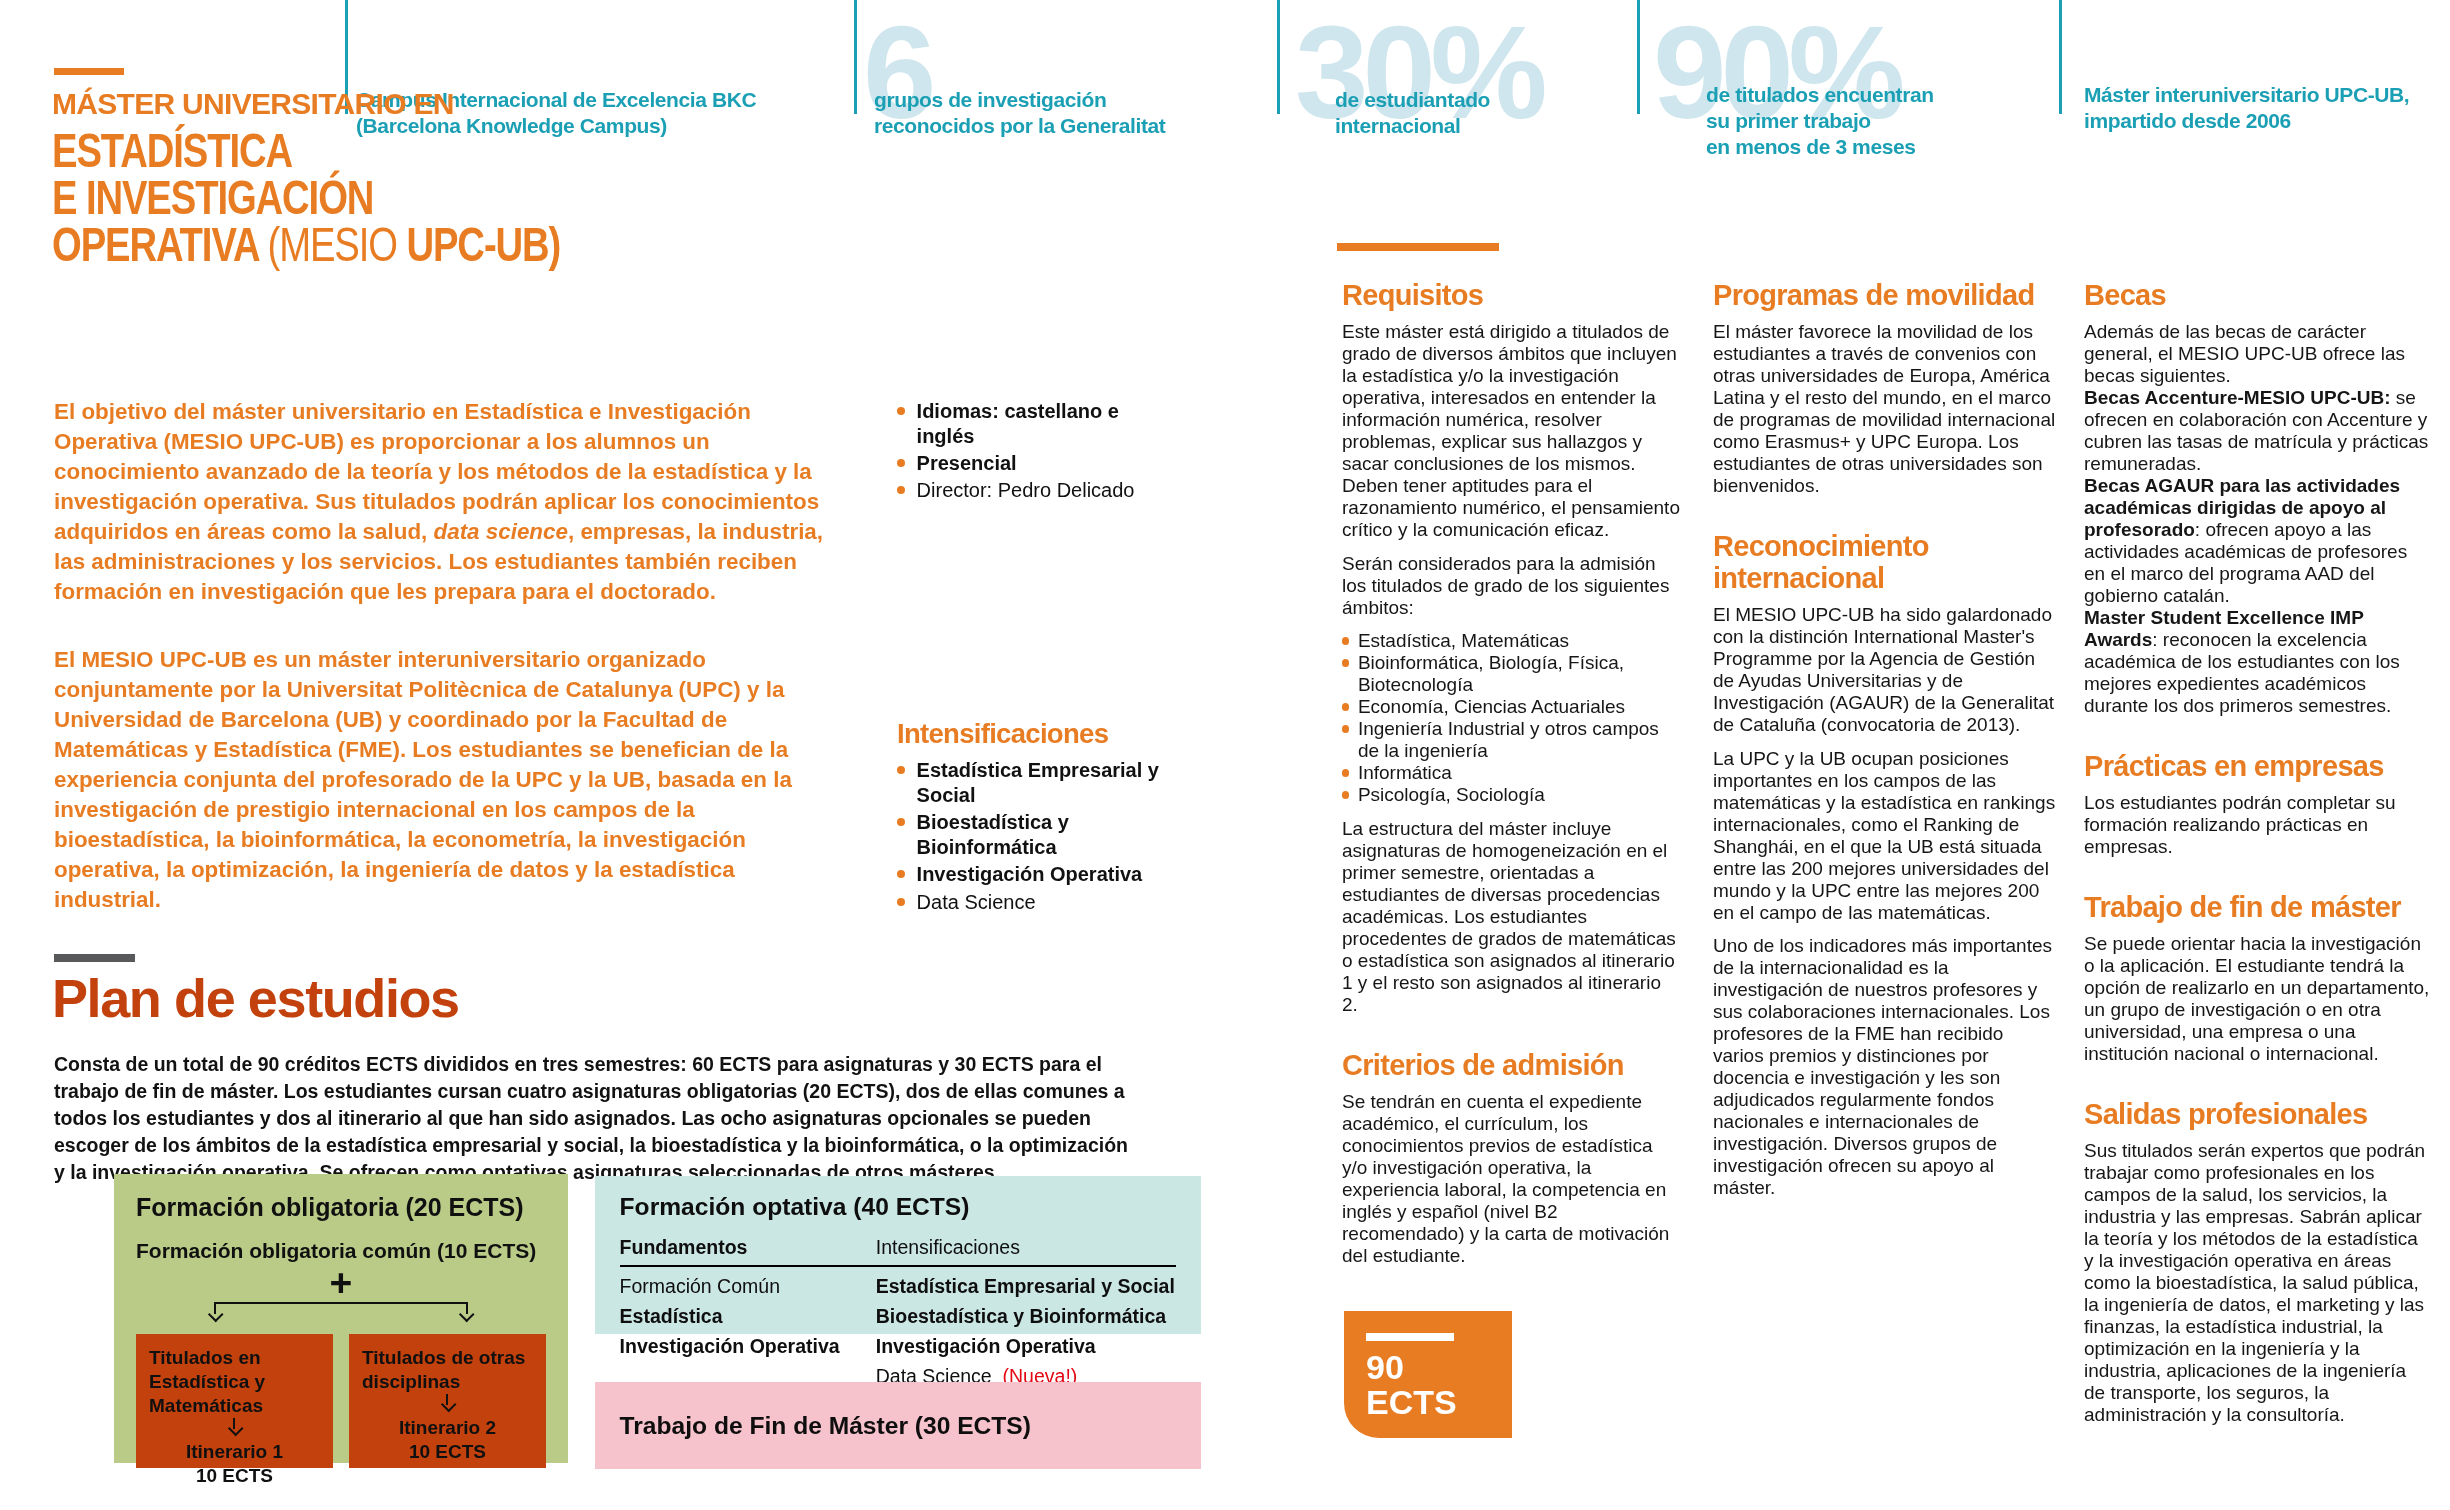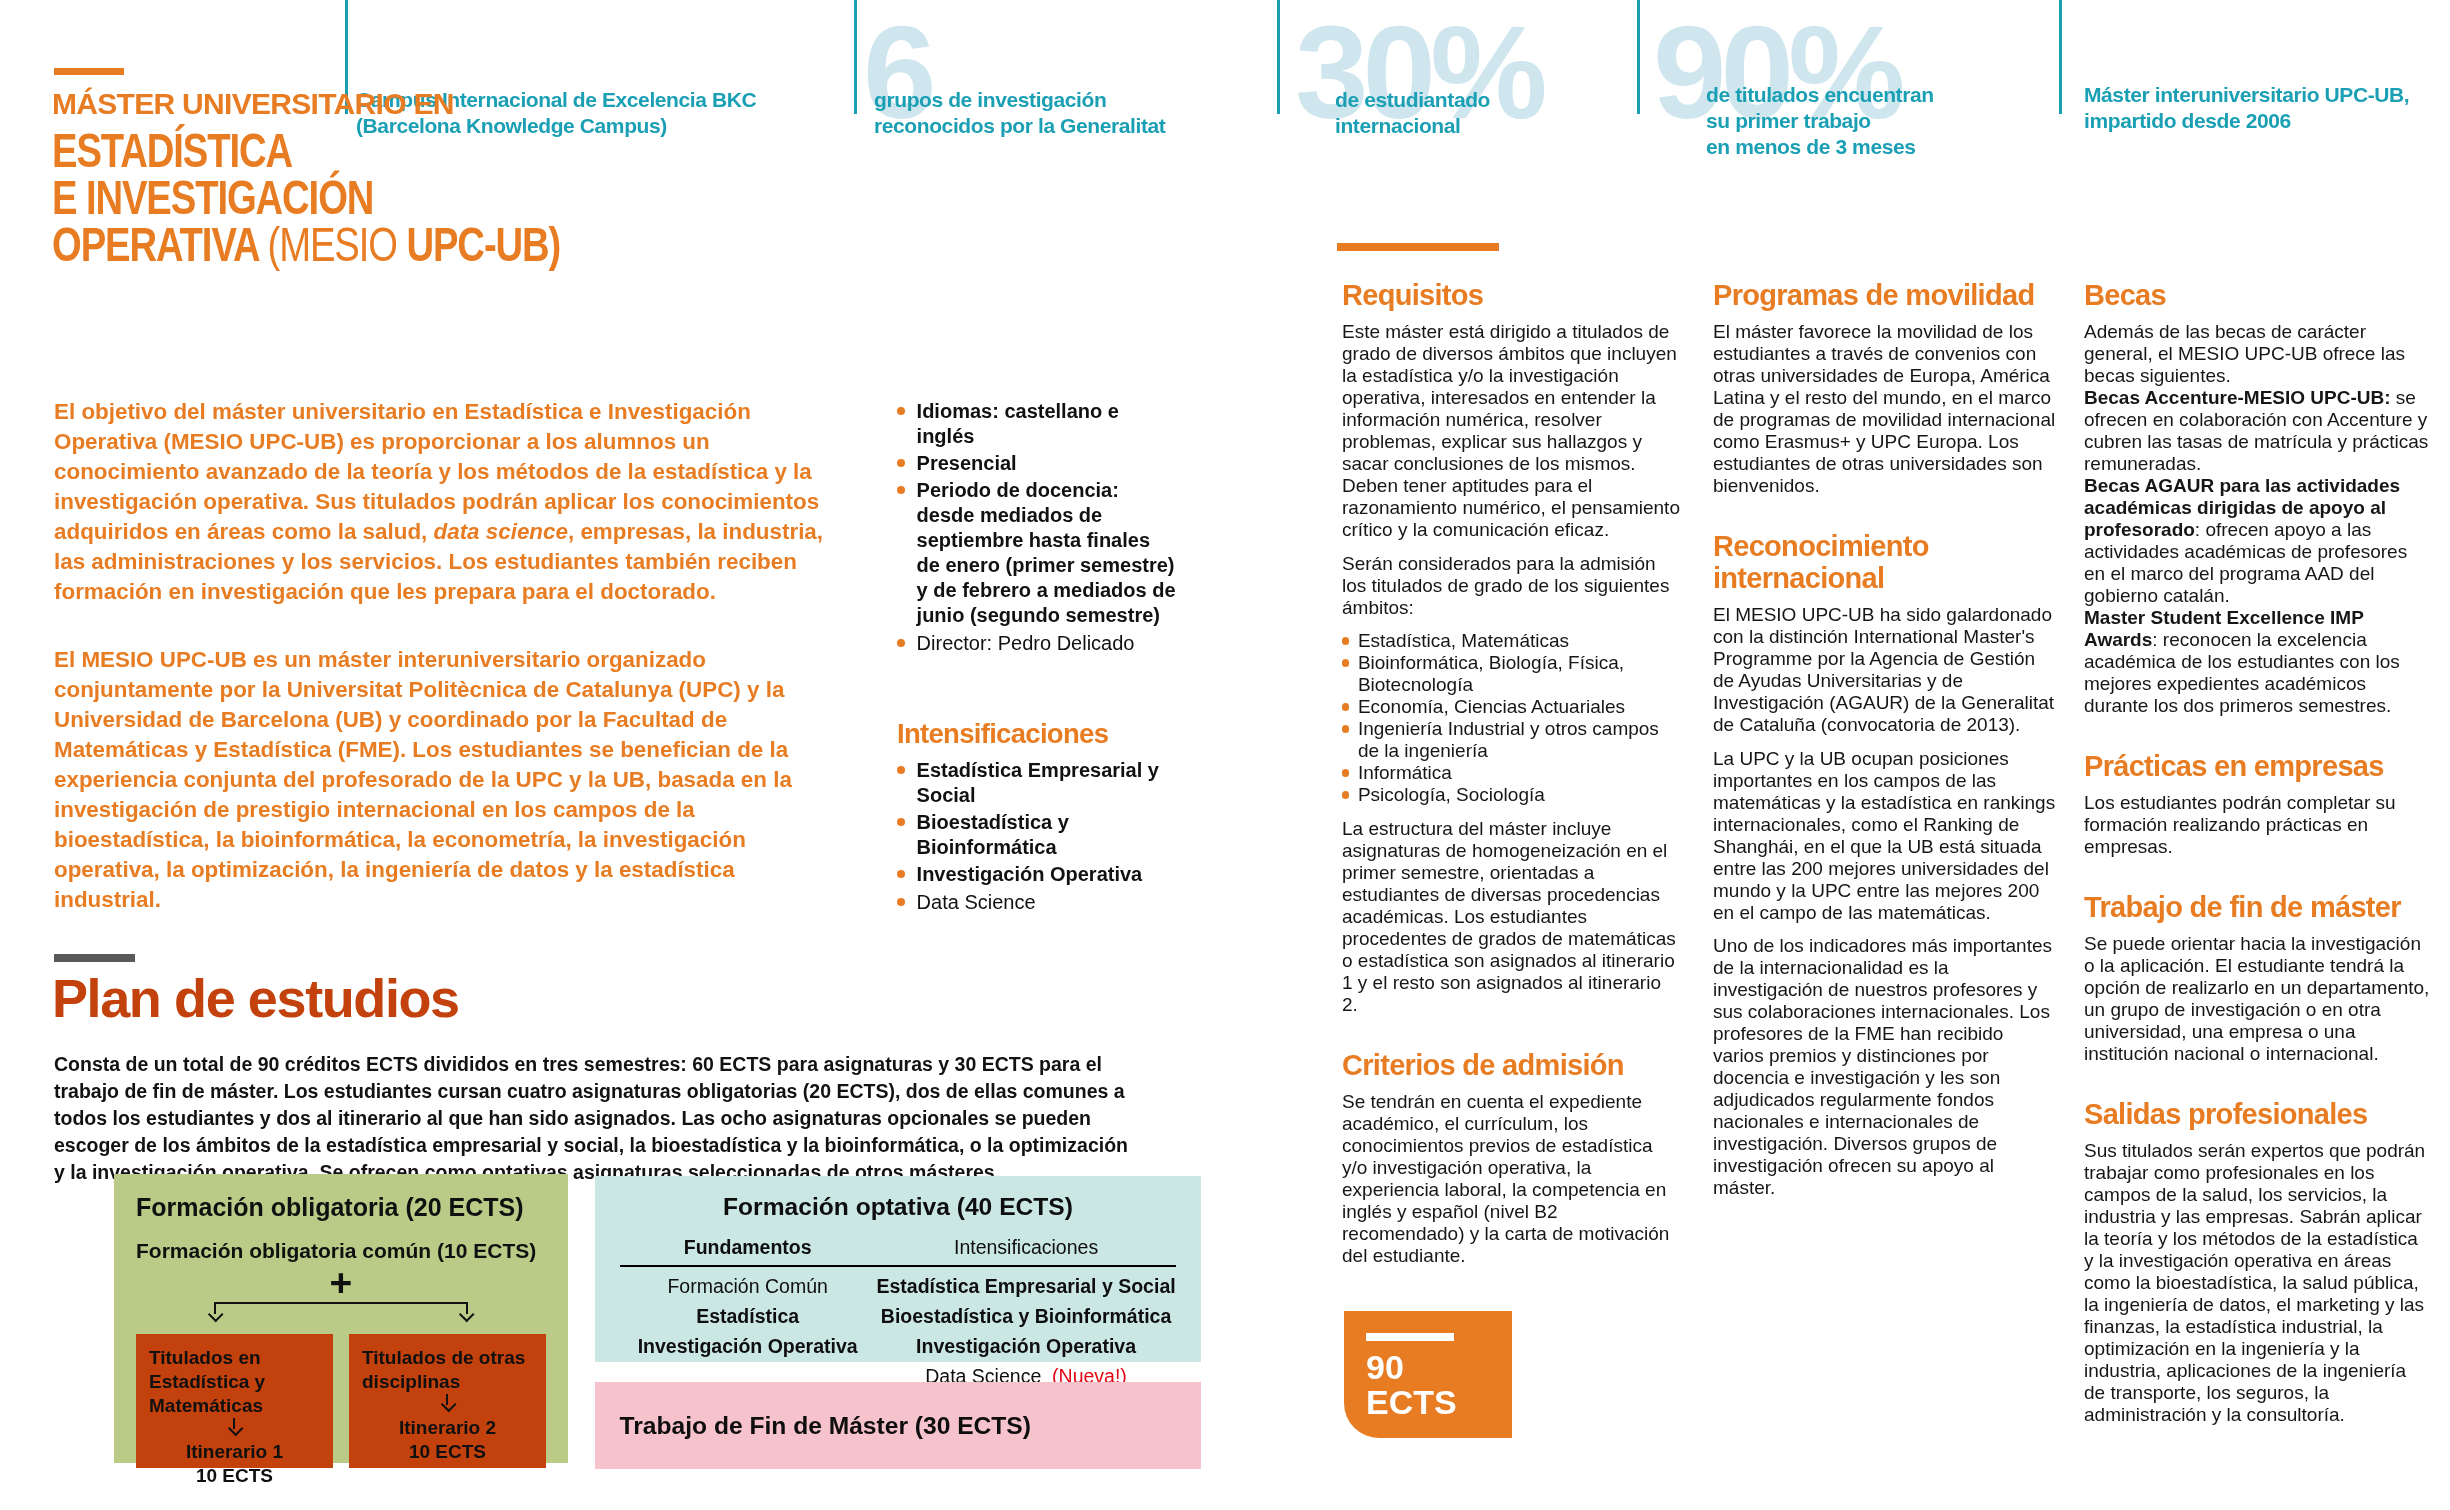--- a/index.html
+++ b/index.html
@@ -35,21 +35,21 @@
   .gb-conn .h{position:absolute;left:80px;right:80px;top:0;border-top:2.2px solid #111;}
   .gb-conn .stem{position:absolute;top:0;width:2.2px;height:11.6px;background:#111;}
   .chev{position:absolute;width:9.4px;height:9.4px;border-right:2.2px solid #111;border-bottom:2.2px solid #111;transform:rotate(45deg);}
   .gb-row{display:flex;gap:16px;margin-top:2.9px;}
   .gb-box{flex:1;background:#c2410c;padding:11.6px 13px;box-sizing:border-box;height:134px;font-size:19px;font-weight:700;line-height:24px;}
   .gb-box .who{min-height:48px;}
   .mini{position:relative;height:22px;}
   .mini .stem{position:absolute;left:50%;top:0;width:2.2px;height:11.6px;background:#111;margin-left:-1.4px;}
   .mini .chev{left:50%;top:5.8px;margin-left:-5px;}
   .center{text-align:center;}
-  .tealbox{position:absolute;left:595px;top:1176px;width:606px;height:186px;background:#cbe7e4;padding:17.4px 24.6px;box-sizing:border-box;color:#0e0e0e;text-align:center;}
+  .tealbox{position:absolute;left:595px;top:1176px;width:606px;height:158px;background:#cbe7e4;padding:17.4px 24.6px;box-sizing:border-box;color:#0e0e0e;}
   .ob-title{font-size:24.6px;font-weight:700;}
   .ob-head{display:flex;margin-top:14.5px;font-size:19.5px;padding-bottom:5.8px;border-bottom:2.2px solid #000;}
   .ob-row{display:flex;margin-top:8px;font-size:19.5px;line-height:22px;}
   .ob-c1{width:46%;flex:none;}
   .ob-c2{flex:1;}
   .bold{font-weight:700;}
   .red{color:#e30613;}
   .pinkbox{position:absolute;left:595px;top:1382px;width:606px;height:87px;background:#f6c3cc;display:flex;align-items:center;padding-left:24.6px;box-sizing:border-box;font-size:24.6px;font-weight:700;color:#0e0e0e;}
   
   .col{position:absolute;top:279px;font-size:19px;line-height:22px;color:#161616;}
@@ -117,24 +117,20 @@
   <div class="intro" style="left:54px;top:645px;width:789px">El MESIO UPC-UB es un máster interuniversitario organizado conjuntamente por la Universitat Politècnica de Catalunya (UPC) y la Universidad de Barcelona (UB) y coordinado por la Facultad de Matemáticas y Estadística (FME). Los estudiantes se benefician de la experiencia conjunta del profesorado de la UPC y la UB, basada en la investigación de prestigio internacional en los campos de la bioestadística, la bioinformática, la econometría, la investigación operativa, la optimización, la ingeniería de datos y la estadística industrial.</div>
 
   <ul class="ilist" style="left:897px;top:399px;width:279px">
     <li>
         <span class="dot"></span>
         <span class="b">Idiomas: castellano e inglés</span>
       </li>
     <li>
         <span class="dot"></span>
         <span class="b">Presencial</span>
-      </li>
-    <li>
-        <span class="dot"></span>
-        <span class="b">Periodo de docencia: desde mediados de septiembre hasta finales de enero (primer semestre) y de febrero a mediados de junio (segundo semestre)</span>
       </li>
     <li>
         <span class="dot"></span>
         <span>Director: Pedro Delicado</span>
       </li>
   </ul>
 
   <div class="orange-h" style="position:absolute;left:897px;top:718px;font-size:27.5px">Intensificaciones</div>
   <ul class="ilist" style="left:897px;top:758px;width:279px">
     <li>

